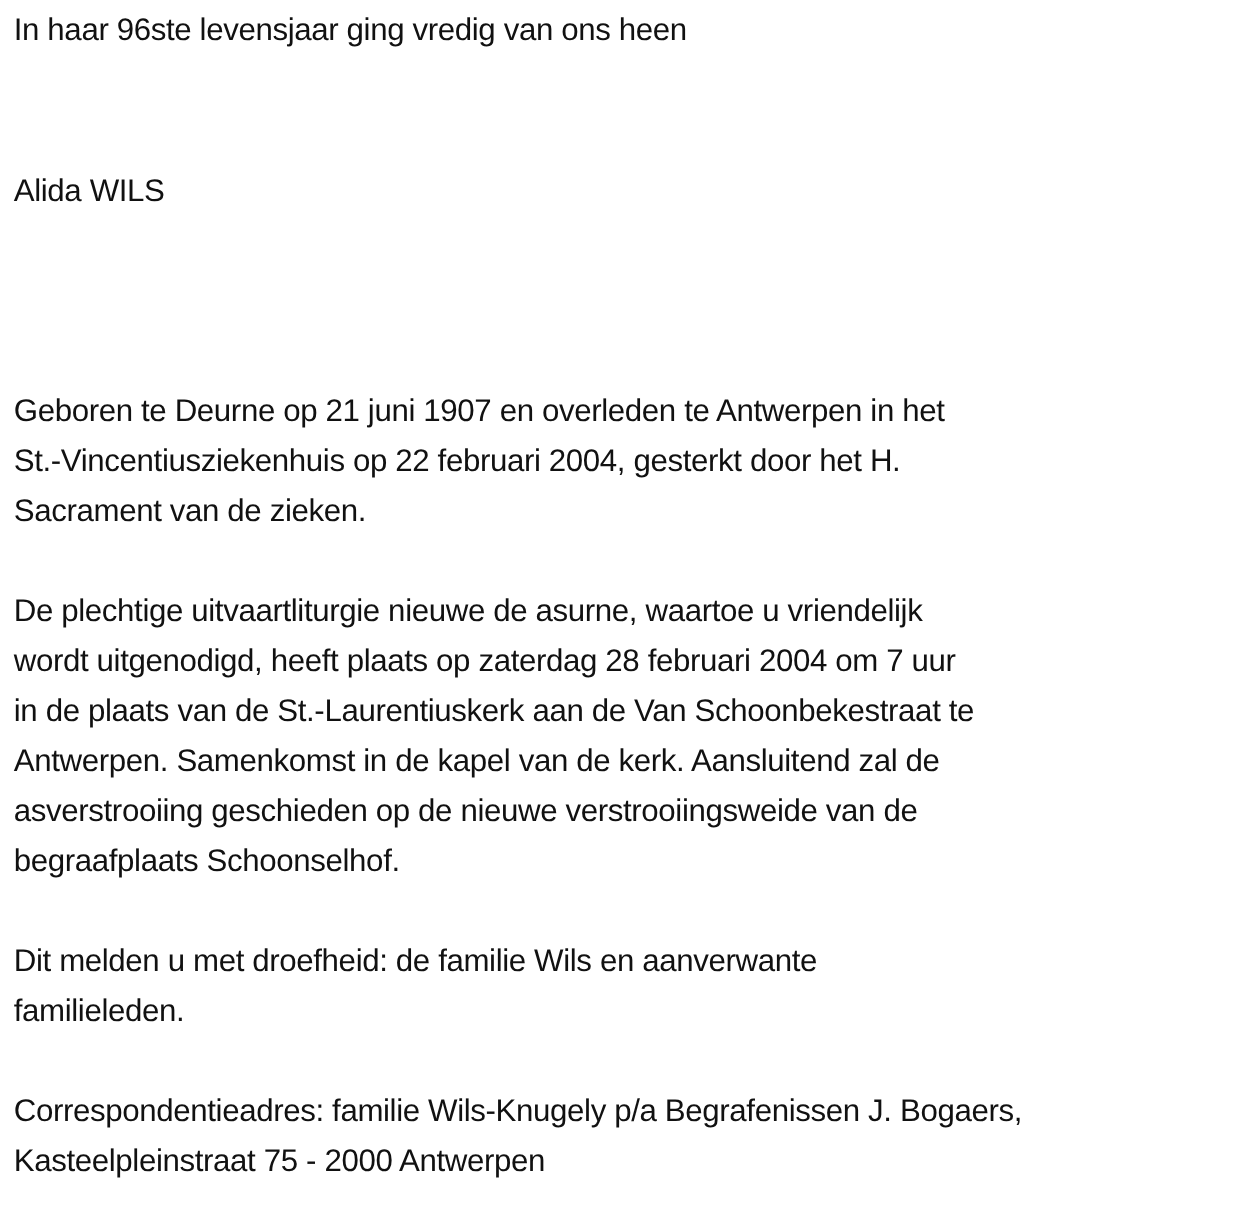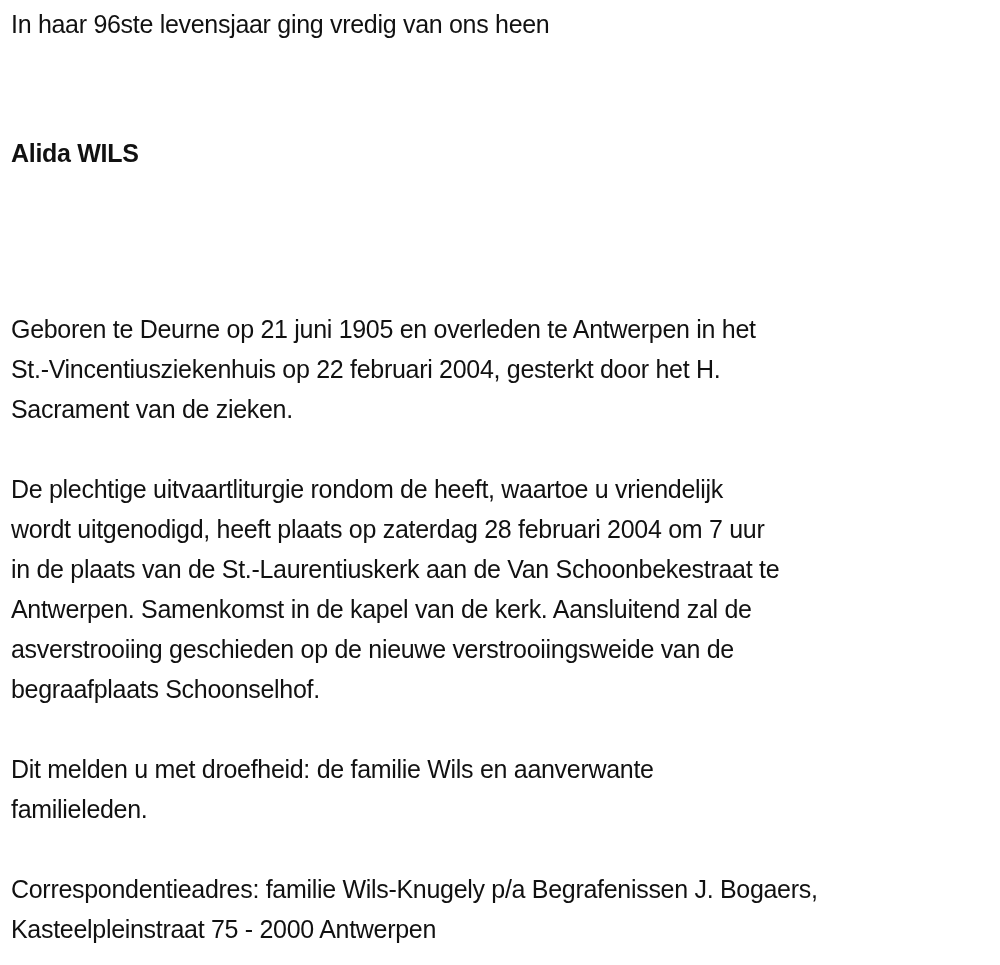--- a/index.html
+++ b/index.html
@@ -20,38 +20,38 @@
       position: relative;
       width: 1000px;
       height: 965px;
     }
     .line {
       position: absolute;
       left: 11px;
       white-space: nowrap;
       line-height: 30px;
     }
-    .bold { font-weight: bold; }
+    .bold { font-weight: normal; }
   </style>
 </head>
 <body>
 
 <div class="page">
   <div class="line" style="top:9px">In haar 96ste levensjaar ging vredig van ons heen</div>
 
   <div class="line bold" style="top:138px">Alida WILS</div>
 
   <div>
-    <div class="line" style="top:314px">Geboren te Deurne op 21 juni 1905 en overleden te Antwerpen in het</div>
+    <div class="line" style="top:314px">Geboren te Deurne op 21 juni 1907 en overleden te Antwerpen in het</div>
     <div class="line" style="top:354px">St.-Vincentiusziekenhuis op 22 februari 2004, gesterkt door het H.</div>
     <div class="line" style="top:394px">Sacrament van de zieken.</div>
   </div>
 
   <div>
-    <div class="line" style="top:474px">De plechtige uitvaartliturgie rondom de heeft, waartoe u vriendelijk</div>
+    <div class="line" style="top:474px">De plechtige uitvaartliturgie nieuwe de asurne, waartoe u vriendelijk</div>
     <div class="line" style="top:514px">wordt uitgenodigd, heeft plaats op zaterdag 28 februari 2004 om 7 uur</div>
     <div class="line" style="top:554px">in de plaats van de St.-Laurentiuskerk aan de Van Schoonbekestraat te</div>
     <div class="line" style="top:594px">Antwerpen. Samenkomst in de kapel van de kerk. Aansluitend zal de</div>
     <div class="line" style="top:634px">asverstrooiing geschieden op de nieuwe verstrooiingsweide van de</div>
     <div class="line" style="top:674px">begraafplaats Schoonselhof.</div>
   </div>
 
   <div>
     <div class="line" style="top:754px">Dit melden u met droefheid: de familie Wils en aanverwante</div>
     <div class="line" style="top:794px">familieleden.</div>

